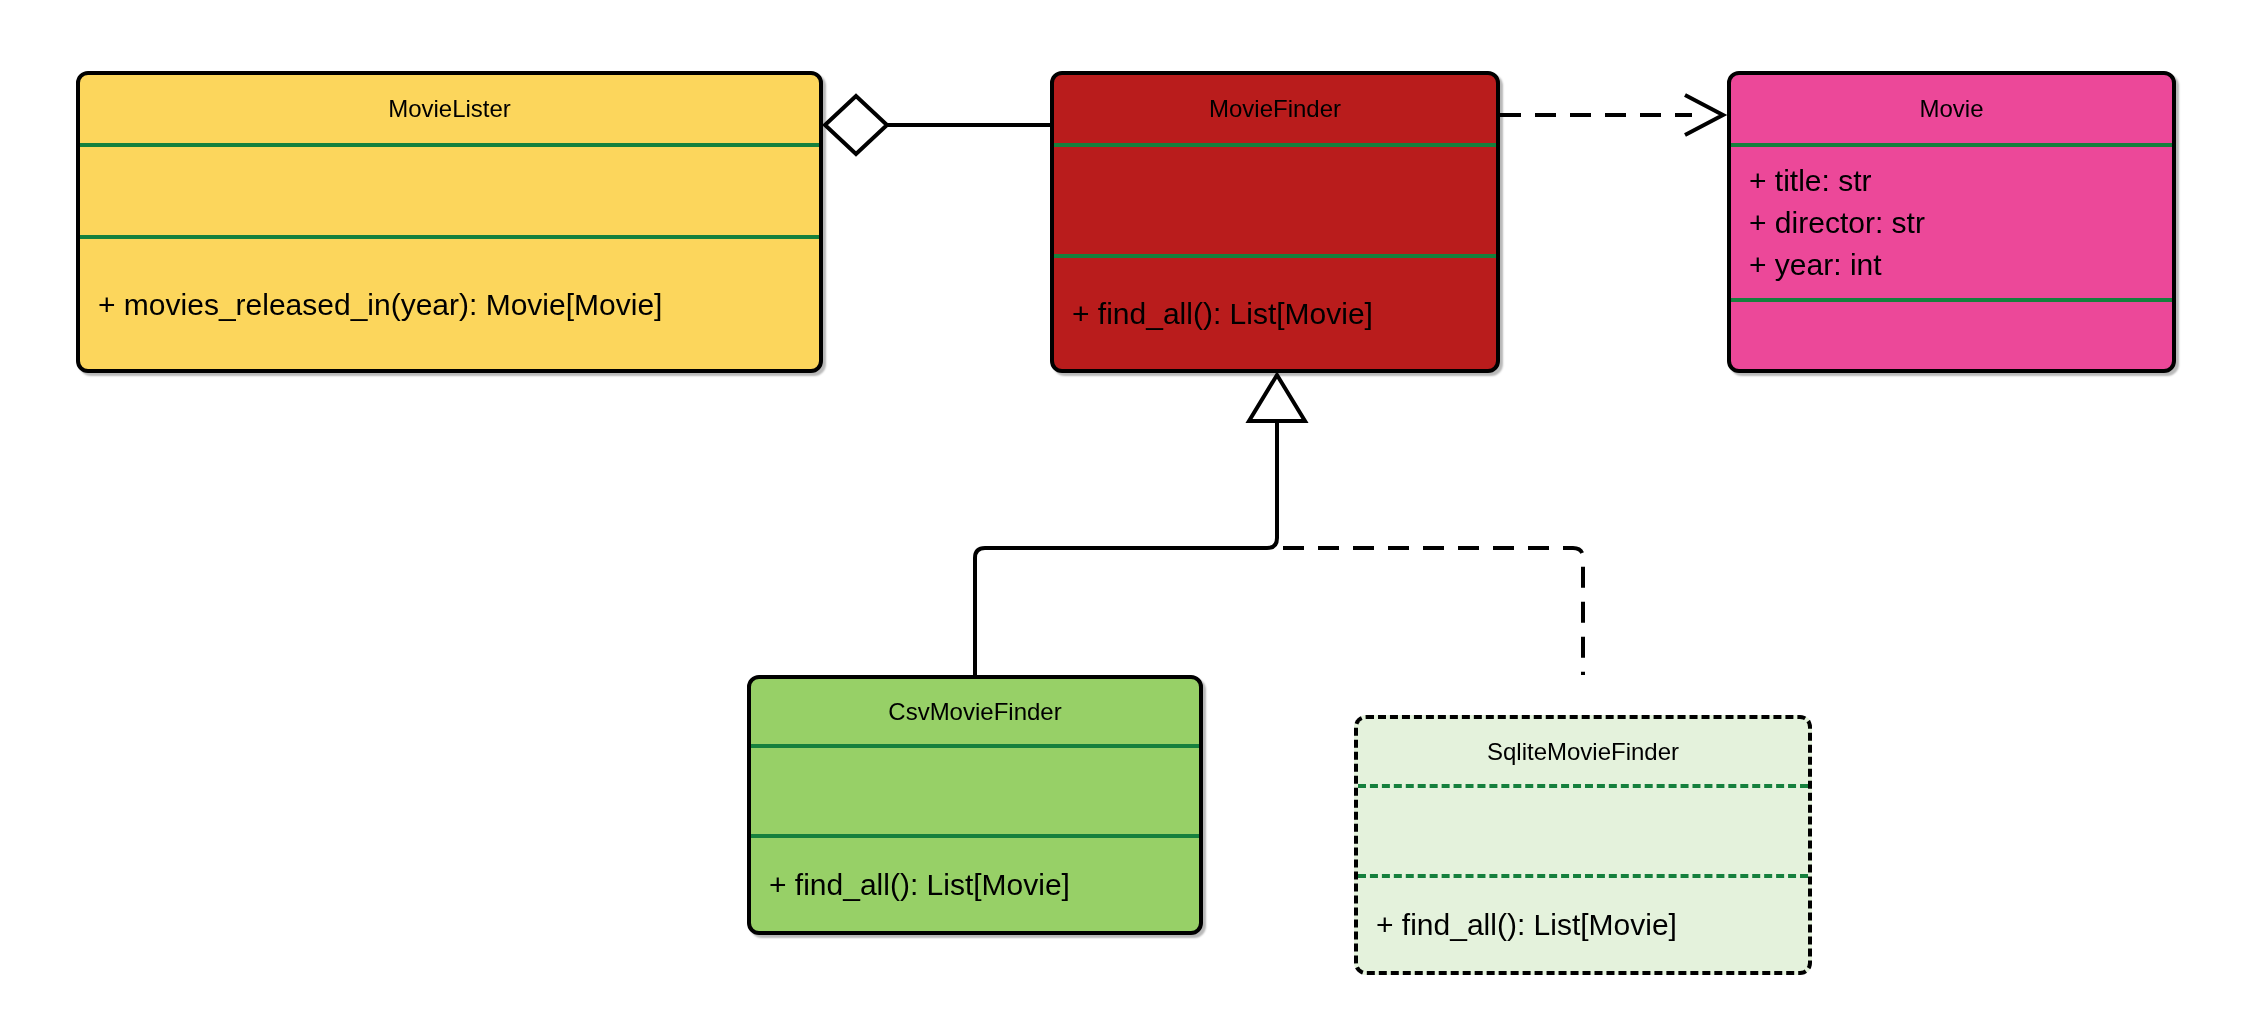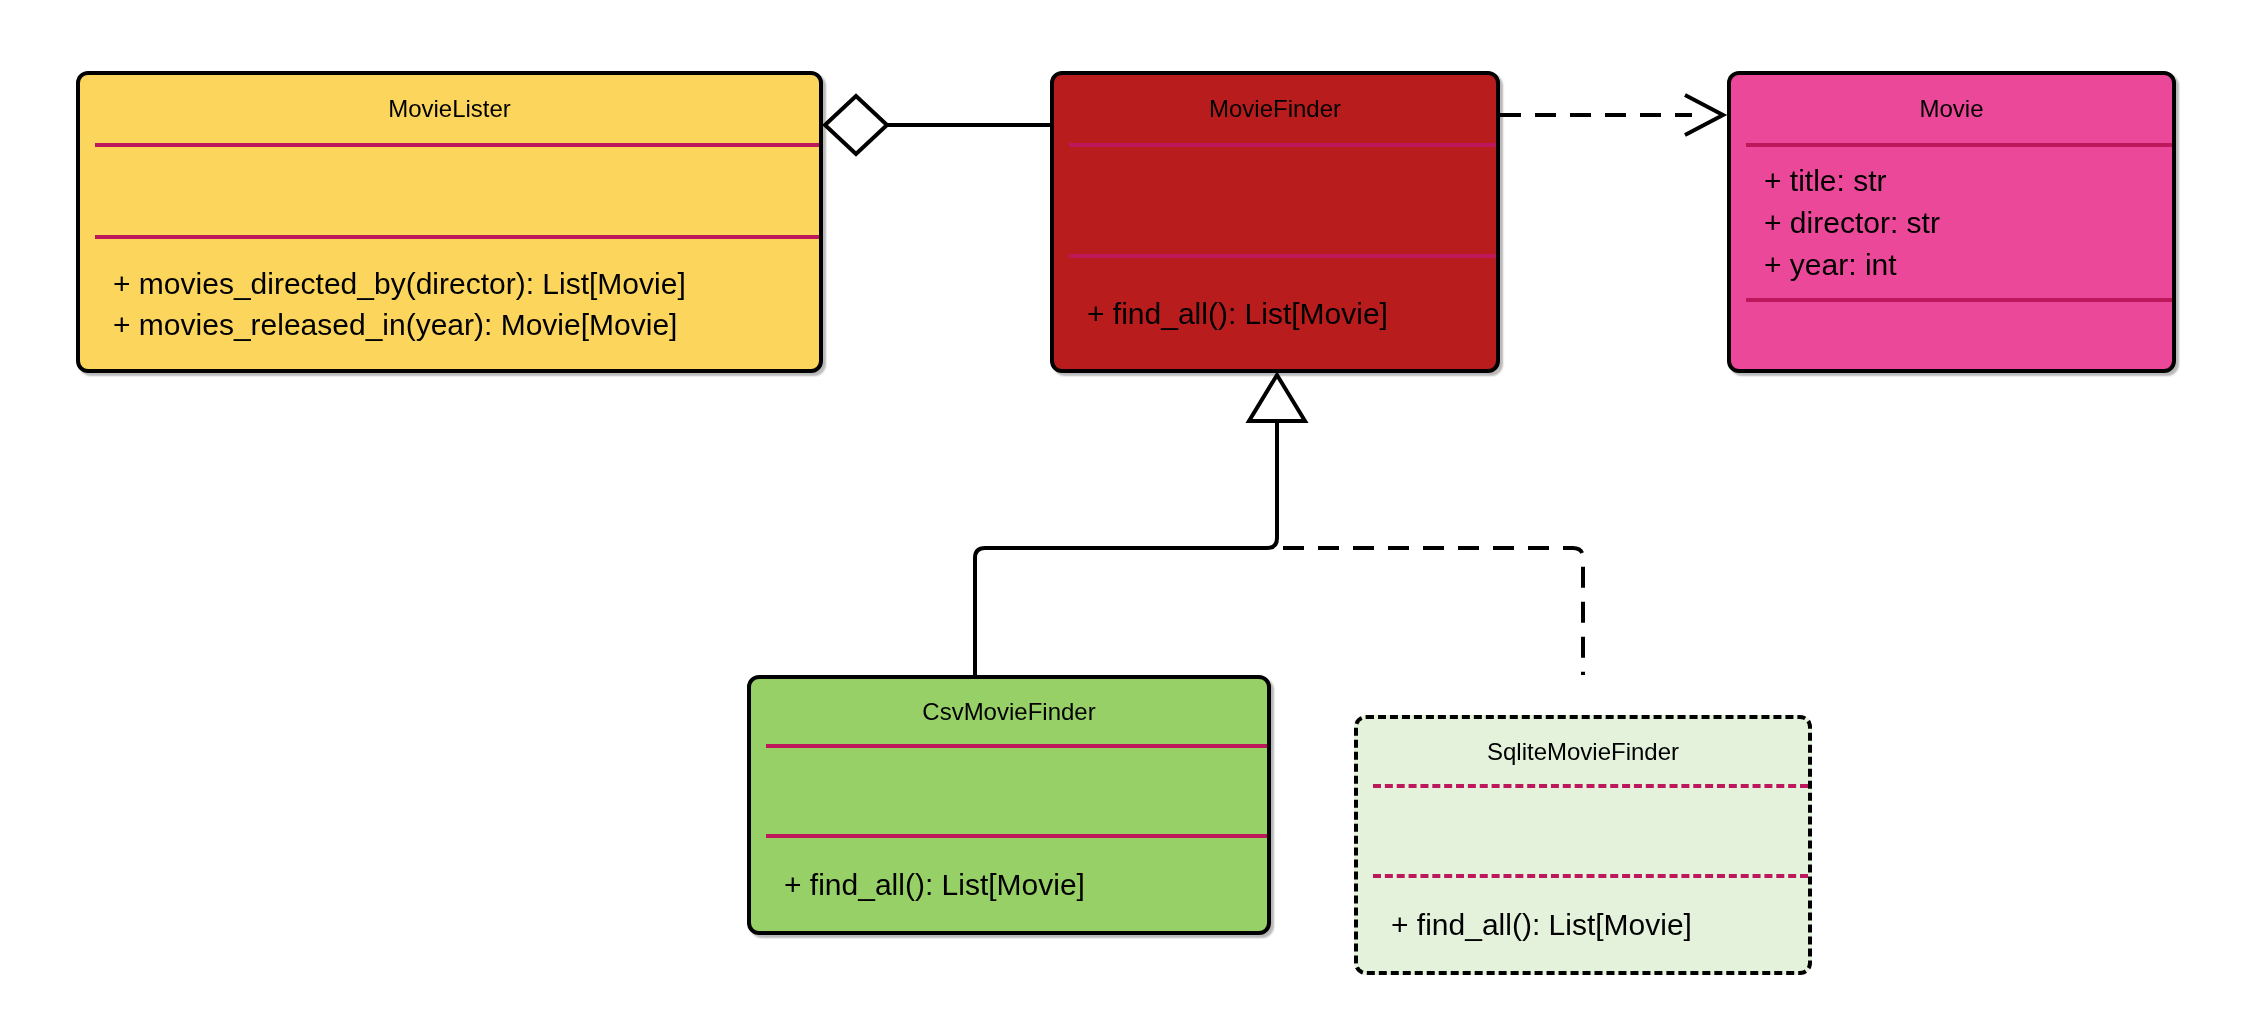--- a/index.html
+++ b/index.html
@@ -25,21 +25,21 @@
     border-radius: 12px;
     display: flex;
     flex-direction: column;
     box-shadow: 3px 3px 2px rgba(0,0,0,0.28);
   }
   .uml-class.dashed {
     border-style: dashed;
     box-shadow: none;
   }
   .compartment { box-sizing: border-box; flex: 0 0 auto; }
-  .compartment + .compartment { border-top: 4px solid #be185d; margin-left: 15px; }
+  .compartment + .compartment { border-top: 4px solid #15803d; }
   .uml-class.dashed .compartment + .compartment { border-top-style: dashed; }
   .c-title {
     display: flex;
     align-items: center;
     justify-content: center;
     font-size: 24px;
     white-space: nowrap;
   }
   .c-members {
     display: flex;
@@ -62,21 +62,21 @@
   .box-moviefinder .c-title { height: 68px; }
   .box-moviefinder .c-attrs { height: 111px; }
 
   
   .box-movie { left: 1727px; top: 71px; width: 449px; height: 302px; background: #ec4899; }
   .box-movie .c-title { height: 68px; }
   .box-movie .c-attrs { height: 155px; }
   .box-movie .c-attrs .member { line-height: 42px; }
 
   
-  .box-csvmoviefinder { left: 747px; top: 675px; width: 524px; height: 260px; background: #97D067; }
+  .box-csvmoviefinder { left: 747px; top: 675px; width: 456px; height: 260px; background: #97D067; }
   .box-csvmoviefinder .c-title { height: 65px; }
   .box-csvmoviefinder .c-attrs { height: 90px; }
 
   
   .box-sqlitemoviefinder { left: 1354px; top: 715px; width: 458px; height: 260px; background: #E4F2DC; }
   .box-sqlitemoviefinder .c-title { height: 65px; }
   .box-sqlitemoviefinder .c-attrs { height: 90px; }
 </style>
 </head>
 <body>
@@ -93,21 +93,20 @@
 
     <polygon points="1277,375 1249,421 1305,421" fill="#ffffff" stroke="#000000" stroke-width="4"></polygon>
     <path d="M1277 421 L1277 538 Q1277 548 1267 548 L985 548 Q975 548 975 558 L975 675" fill="none" stroke="#000000" stroke-width="4"></path>
     <path d="M1283 548 L1573 548 Q1583 548 1583 558 L1583 675" fill="none" stroke="#000000" stroke-width="4" stroke-dasharray="21 14"></path>
   </svg>
 
   <div class="uml-class box-movielister">
     <div class="compartment c-title">MovieLister</div>
     <div class="compartment c-attrs"></div>
     <div class="compartment c-members c-fill">
-      <div class="member">+ movies_directed_by(director): List[Movie]</div>
       <div class="member">+ movies_released_in(year): Movie[Movie]</div>
     </div>
   </div>
 
   <div class="uml-class box-moviefinder">
     <div class="compartment c-title">MovieFinder</div>
     <div class="compartment c-attrs"></div>
     <div class="compartment c-members c-fill">
       <div class="member">+ find_all(): List[Movie]</div>
     </div>

